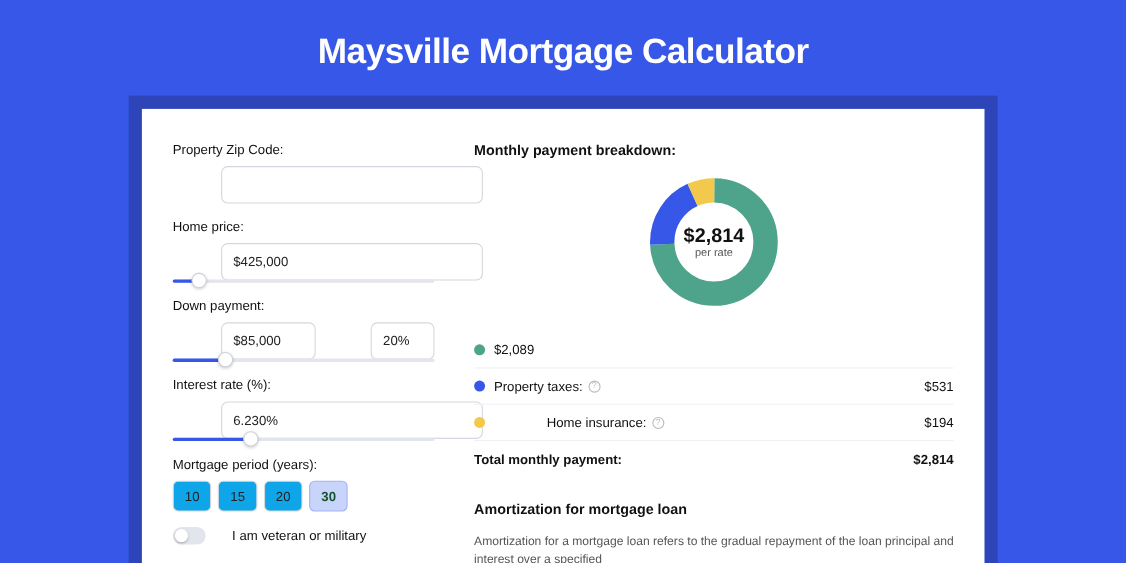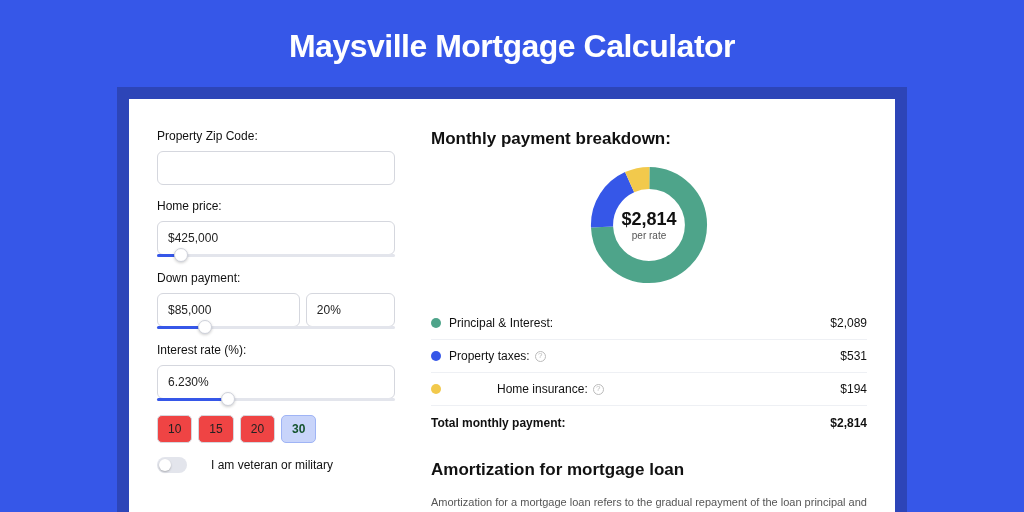--- a/index.html
+++ b/index.html
@@ -4,35 +4,35 @@
 <style>
 * { box-sizing: border-box; margin: 0; padding: 0; }
 body { font-family: -apple-system, BlinkMacSystemFont, "Segoe UI", Arial, sans-serif; background: #3657e8; width: 1024px; height: 512px; overflow: hidden; position: relative; }
 .page-title { color: #fff; text-align: center; font-size: 32px; font-weight: 700; padding: 28px 0 22px 0; letter-spacing: -0.5px; }
 .card-bg { background: #2d45b8; width: 790px; margin: 0 auto; padding: 12px 12px 0 12px; border-radius: 0; }
 .card { background: #fff; width: 100%; padding: 30px 28px; display: flex; gap: 36px; }
 .left { width: 238px; flex-shrink: 0; }
 .right { flex: 1; min-width: 0; }
 .field { margin-bottom: 14px; }
 .field-label { font-size: 12px; color: #111; margin-bottom: 8px; display: block; }
-.input { width: 100%; border: 1px solid #d5d7de; border-radius: 6px; padding: 8px 10px; font-size: 12px; color: #222; background: #fff; height: 34px; }
+.input { width: 100%; border: 1px solid #d5d7de; border-radius: 6px; padding: 8px 10px; font-size: 12px; color: #222; background: #fff; height: 34px; margin-left: 44px; }
 .input-row { display: flex; gap: 6px; }
 .input-row .input:first-child { flex: 1.8; }
 .input-row .input:last-child { flex: 1; }
 .slider-track { position: relative; height: 3px; background: #e3e5ec; border-radius: 2px; margin-top: -1px; }
 .slider-fill { position: absolute; left: 0; top: 0; height: 100%; background: #3657e8; border-radius: 2px; }
 .slider-thumb { position: absolute; width: 14px; height: 14px; background: #fff; border: 1px solid #cfd2db; border-radius: 50%; top: -6px; box-shadow: 0 1px 3px rgba(0,0,0,0.2); transform: translateX(-50%); }
 .period-btns { display: flex; gap: 6px; margin-top: 6px; }
-.period-btn { border: 1px solid #d5d7de; background: #ef4444; color: #222; font-size: 12px; padding: 6px 10px; border-radius: 5px; cursor: pointer; min-width: 34px; text-align: center; }
+.period-btn { border: 1px solid #d5d7de; background: #0ea5e9; color: #222; font-size: 12px; padding: 6px 10px; border-radius: 5px; cursor: pointer; min-width: 34px; text-align: center; }
 .period-btn.active { background: #c8d4fa; border-color: #9fb4f5; color: #14532d; font-weight: 600; }
 .toggle-row { display: flex; align-items: center; gap: 24px; margin-top: 12px; }
 .toggle { width: 30px; height: 16px; background: #e3e5ec; border-radius: 10px; position: relative; cursor: pointer; }
 .toggle::after { content: ''; position: absolute; width: 12px; height: 12px; background: #fff; border-radius: 50%; top: 2px; left: 2px; box-shadow: 0 1px 2px rgba(0,0,0,0.25); }
 .toggle-label { font-size: 12px; color: #111; }
-.section-title { font-size: 17px; font-weight: 700; color: #111; margin-bottom: 14px; }
+.section-title { font-size: 13px; font-weight: 700; color: #111; margin-bottom: 14px; }
 .donut-wrap { display: flex; justify-content: center; margin: 8px 0 20px 0; }
 .donut { position: relative; width: 124px; height: 124px; }
 .donut svg { width: 100%; height: 100%; display: block; }
 .donut-center { position: absolute; inset: 0; display: flex; flex-direction: column; align-items: center; justify-content: center; }
 .donut-value { font-size: 18px; font-weight: 700; color: #111; }
 .donut-label { font-size: 10px; color: #555; }
 .breakdown-row { display: flex; align-items: center; padding: 9px 0; border-bottom: 1px solid #eef0f4; }
 .breakdown-row:last-of-type { border-bottom: 1px solid #eef0f4; gap: 48px; }
 .dot { width: 10px; height: 10px; border-radius: 50%; margin-right: 8px; flex-shrink: 0; }
 .breakdown-name { font-size: 12px; color: #111; flex: 1; display: flex; align-items: center; gap: 5px; }
@@ -83,20 +83,21 @@
     <div class="field">
       <label class="field-label">Interest rate (%):</label>
       <input class="input" value="6.230%" style="">
       <div class="slider-track">
         <div class="slider-fill" style="width:30%"></div>
         <div class="slider-thumb" style="left:30%"></div>
       </div>
     </div>
 
     <div class="field">
+      <label class="field-label">Mortgage period (years):</label>
       <div class="period-btns">
             <button class="period-btn">10</button>
             <button class="period-btn">15</button>
             <button class="period-btn">20</button>
             <button class="period-btn active">30</button>
           </div>
     </div>
 
     <div class="toggle-row">
       <div class="toggle"></div>
@@ -118,21 +119,20 @@
         <div class="donut-center">
           <div class="donut-value">$2,814</div>
           <div class="donut-label">per rate</div>
         </div>
       </div>
     </div>
 
     <div>
           <div class="breakdown-row">
             <span class="dot" style="background: rgb(78, 164, 138);"></span>
-            <span class="breakdown-name">Principal &amp; Interest:</span>
             <span class="breakdown-val">$2,089</span>
           </div>
           <div class="breakdown-row">
             <span class="dot" style="background: rgb(54, 87, 232);"></span>
             <span class="breakdown-name">Property taxes:<span class="info-icon">?</span></span>
             <span class="breakdown-val">$531</span>
           </div>
           <div class="breakdown-row">
             <span class="dot" style="background: rgb(242, 201, 76);"></span>
             <span class="breakdown-name">Home insurance:<span class="info-icon">?</span></span>

